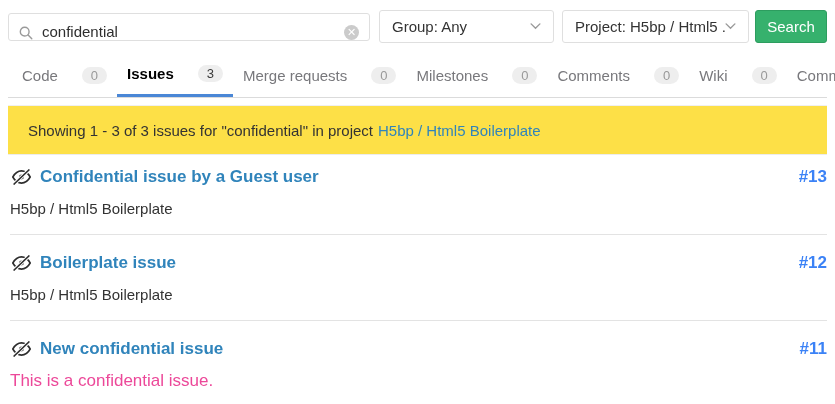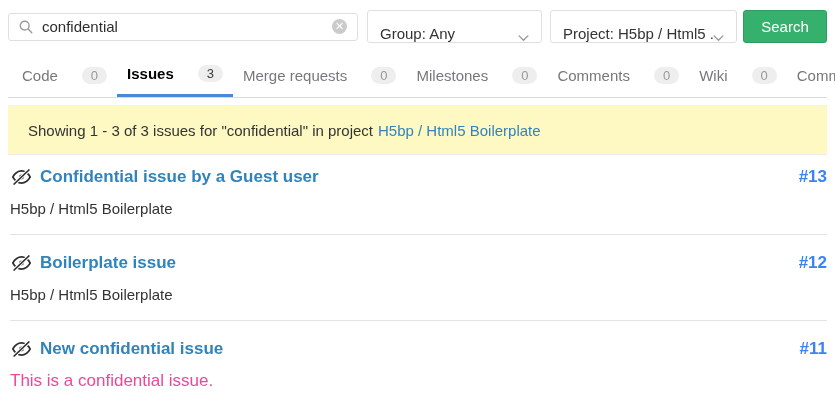--- a/index.html
+++ b/index.html
@@ -5,62 +5,62 @@
   * { margin: 0; padding: 0; box-sizing: border-box; }
   html, body { width: 835px; height: 404px; background: #fff; overflow: hidden; }
   body { font-family: "Liberation Sans", "DejaVu Sans", sans-serif; color: #2e2e2e; }
 
   .container { margin: 0 8px; width: 819px; }
 
   
   .filter-row { display: flex; align-items: center; padding-top: 10px; }
   .search-box {
     flex: 1; height: 28px; border: 1px solid #dfdfdf; border-radius: 3px;
-    display: flex; align-items: center; padding: 0 10px; background: #fff;
+    display: flex; align-items: flex-end; padding: 0 10px; background: #fff;
   }
   .search-box input {
     border: none; outline: none; flex: 1; font-size: 15px; color: #2e2e2e;
     font-family: inherit; margin-left: 9px; background: transparent;
   }
   .clear-btn {
     width: 15px; height: 15px; border-radius: 50%; background: #cbcbcb;
     color: #fff; font-size: 11px; line-height: 15px; text-align: center;
     cursor: pointer; flex: 0 0 auto;
   }
   .dropdown {
     height: 33px; border: 1px solid #dfdfdf; border-radius: 3px; background: #fff;
-    display: flex; align-items: flex-end; justify-content: space-between;
+    display: flex; align-items: center; justify-content: space-between;
     font-size: 15px; color: #333; padding: 0 12px; cursor: pointer; flex: 0 0 auto;
   }
   .dropdown.group { width: 175px; margin-left: 9px; }
   .dropdown.project { width: 187px; margin-left: 8px; }
   .dropdown .label { white-space: nowrap; overflow: hidden; }
   .search-btn {
-    margin-left: 6px; width: 84px; height: 33px; border-radius: 3px;
+    margin-left: 6px; width: 72px; height: 33px; border-radius: 3px;
     background: var(--btn-green, #36b16d); border: 1px solid var(--btn-green-border, #2d9d5f);
     color: #fff; font-size: 15px; font-family: inherit; cursor: pointer; flex: 0 0 auto;
   }
 
   
   .tabs { display: flex; margin-top: 12px; padding-left: 4px; border-bottom: 1px solid #dbdbdb; }
   .tab {
     display: flex; align-items: center; gap: 24px; padding: 10px 10px 12px;
     font-size: 15px; color: #78787c; cursor: pointer; white-space: nowrap;
   }
   .tab.active { color: #000; font-weight: bold; 
     border-bottom: 3px solid var(--tab-underline, #4a87d6); }
   .badge {
     background: #eee; border-radius: 10px; padding: 1px 9px;
     font-size: 13px; color: #999; font-weight: normal;
   }
   .tab.active .badge { color: #3a3a3a; }
 
   
   .summary-bar {
-    margin-top: 7px; height: 50px; background: #fef9c3;
+    margin-top: 7px; height: 50px; background: #fde047;
     border-top: 1px solid #f0f0f0; border-bottom: 1px solid #ececec;
     display: flex; align-items: center; padding: 0 20px; font-size: 15px; color: #333;
   }
   a.link { color: var(--link-blue, #3084bb); text-decoration: none; cursor: pointer; }
   .summary-bar .link { margin-left: 5px; }
 
   
   .results { padding-left: 2px; }
   .result { padding: 18px 0 17px; }
   .result + .result { border-top: 1px solid #e3e3e3; }

